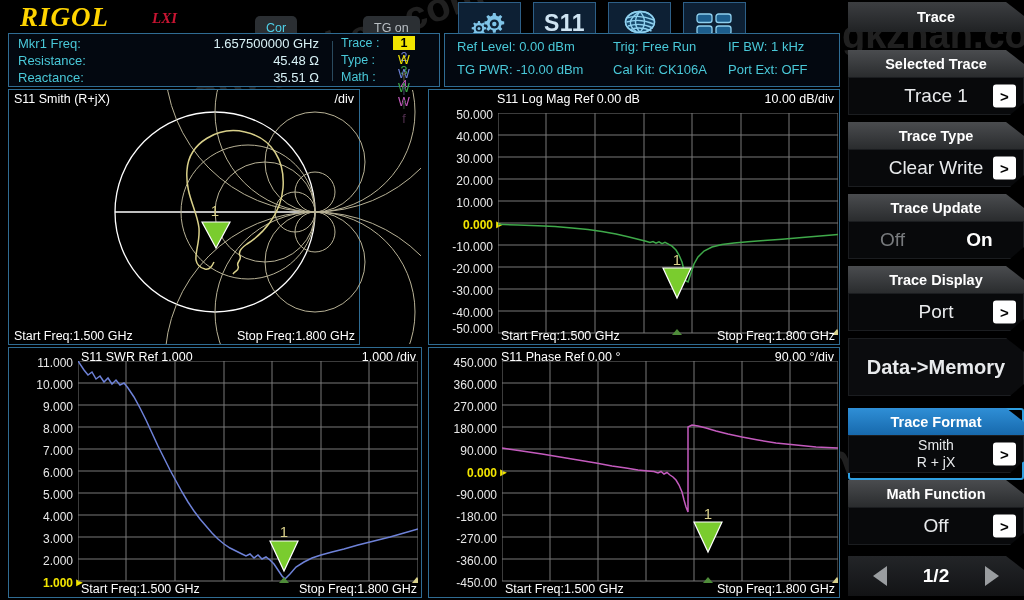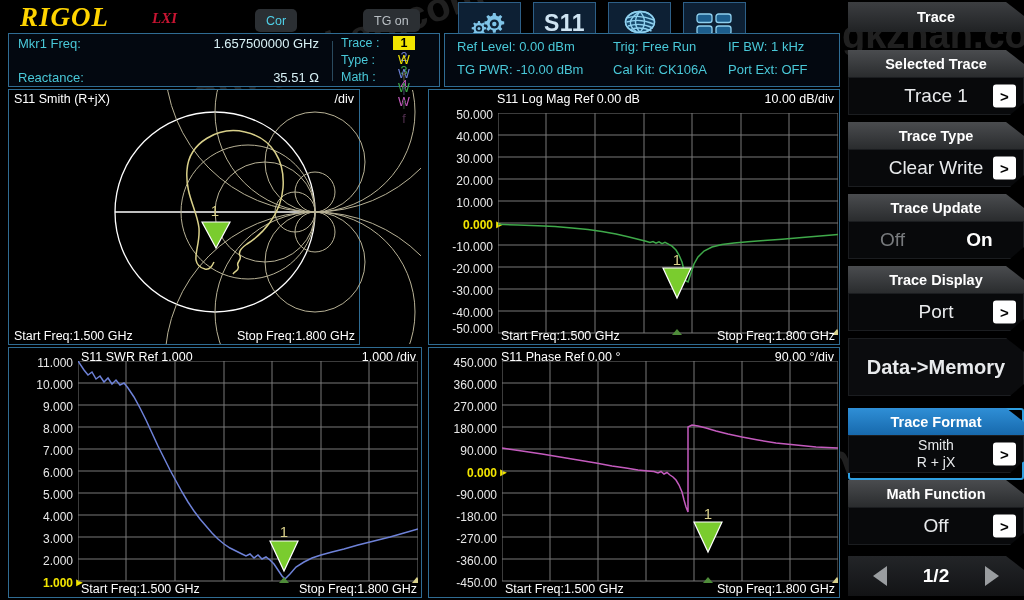--- a/index.html
+++ b/index.html
@@ -11,21 +11,21 @@
   .wm{position:absolute;color:rgba(190,190,190,.17);font-weight:bold;
       font-family:"Liberation Sans",sans-serif;pointer-events:none;user-select:none;}
 
   
   #topbar{position:absolute;left:0;top:0;width:1024px;height:32px;}
   #logo{position:absolute;left:20px;top:2px;font-size:27px;font-weight:bold;
         font-style:italic;color:#FFD400;letter-spacing:1px;
         font-family:"Liberation Serif",serif;}
   #lxi{position:absolute;left:152px;top:10px;font-size:15px;font-weight:bold;
        font-style:italic;color:#C81432;font-family:"Liberation Serif",serif;}
-  .pill{position:absolute;top:9px;height:23px;border-radius:5px;background:#2b2f33;
+  .pill{position:absolute;top:16px;height:23px;border-radius:5px;background:#2b2f33;
         display:flex;align-items:center;justify-content:center;font-size:12.5px;
         padding:0 11px;}
   #cor{left:255px;color:#4fd0e8;}
   #tgon{left:363px;color:#b9bfc4;}
 
   .iconbtn{position:absolute;top:2px;height:43px;width:63px;background:#0d2034;
            border:1px solid #2d5f87;display:flex;align-items:center;
            justify-content:center;box-sizing:border-box;}
   #btn-setup{left:458px;}
   #btn-s11{left:533px;}
@@ -170,20 +170,24 @@
       </svg>
     </div>
 
   </div>
 
   <div class="infobox" id="info-left">
     <div class="il-row" style="top:2px;">
       <span class="il-lbl">Mkr1 Freq:</span>
       <span class="il-val">1.657500000 GHz</span>
     </div>
+    <div class="il-row" style="top:19px;">
+      <span class="il-lbl">Resistance:</span>
+      <span class="il-val">45.48 Ω</span>
+    </div>
     <div class="il-row" style="top:36px;">
       <span class="il-lbl">Reactance:</span>
       <span class="il-val">35.51 Ω</span>
     </div>
 
     <div class="vdiv"></div>
 
     <div class="tr-row" style="top:2px;">
       <span>Trace :</span>
       <span class="tr-cells">

